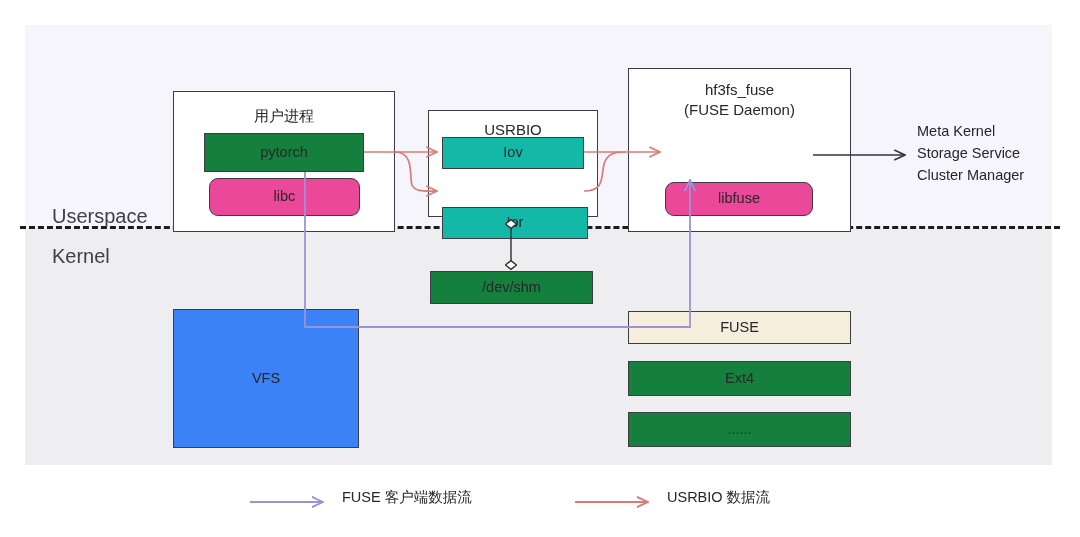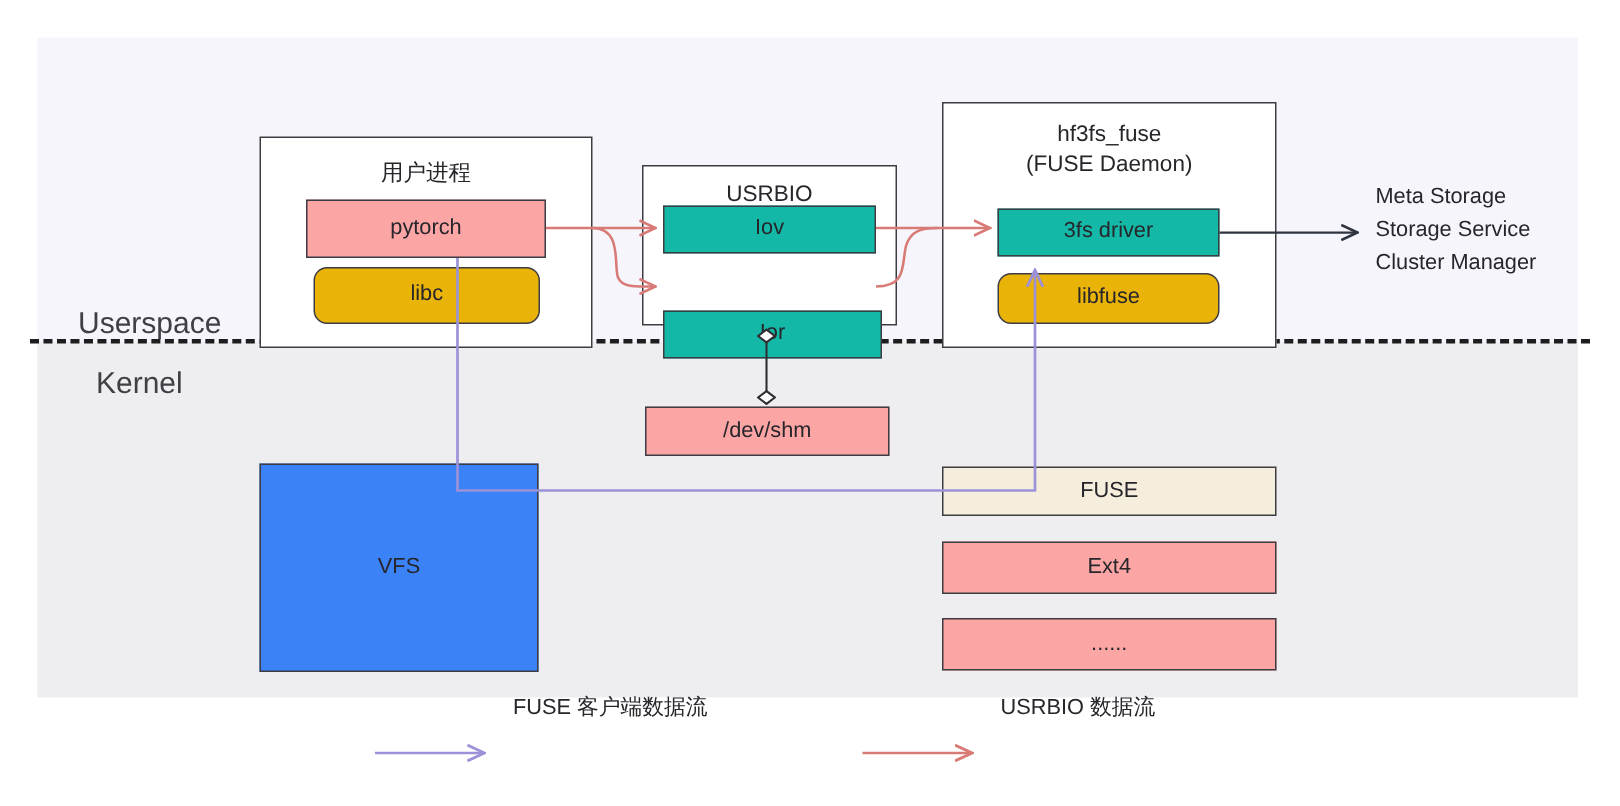--- a/index.html
+++ b/index.html
@@ -42,28 +42,28 @@
     height: 0;
     border-top: 3px dashed #1d1d1f;
   }
   .zone-label {
     position: absolute;
     font-size: 20px;
     color: #3f3f46;
     white-space: nowrap;
   }
   #label-userspace { left: 52px; top: 205px; }
-  #label-kernel    { left: 64px; top: 245px; }
+  #label-kernel    { left: 52px; top: 245px; }
 
   
   .box {
     position: absolute;
     box-sizing: border-box;
     border: 1.6px solid #3c3c42;
-    background: #fca5a5;
+    background: #15803d;
     display: flex;
     align-items: center;
     justify-content: center;
     font-size: 14.5px;
     color: #26262b;
     text-align: center;
     line-height: 1.32;
   }
   .outer-box {
     display: block;
@@ -72,21 +72,21 @@
   .outer-title {
     position: absolute;
     left: 0;
     width: 100%;
     text-align: center;
     font-size: 15px;
     color: #26262b;
     line-height: 1.34;
   }
   .green  { background: #14b8a6; }
-  .cream  { background: #eab308; }
+  .cream  { background: #ec4899; }
   .rounded { border-radius: 9px; }
 
   
   #proc-box   { left: 173px; top: 91px;  width: 222px; height: 141px; }
   #proc-title { top: 14px; }
   #pytorch    { left: 204px; top: 133px; width: 160px; height: 39px; }
   #libc       { left: 209px; top: 178px; width: 151px; height: 38px; }
 
   #usrbio-box   { left: 428px; top: 110px; width: 170px; height: 107px; }
   #usrbio-title { top: 9px; }
@@ -123,21 +123,21 @@
     left: 0; top: 0;
     width: 1080px;
     height: 537px;
     pointer-events: none;
   }
 
   
   #legend {
     position: absolute;
     left: 0;
-    top: 460px;
+    top: 486px;
     width: 894px;
     height: 30px;
     padding-left: 12px;
   }
   .legend-item {
     position: absolute;
     display: flex;
     align-items: center;
     height: 22px;
   }
@@ -173,25 +173,24 @@
   </div>
   <div class="box green" id="iov">Iov</div>
   <div class="box green" id="ior">Ior</div>
 
   <div class="box outer-box" id="fuse-daemon-box">
     <div class="outer-title" id="fuse-daemon-title">
       <span>hf3fs_fuse</span><br>
       <span>(FUSE Daemon)</span>
     </div>
   </div>
-  <div class="box green" id="driver3fs">3fs driver</div>
   <div class="box cream rounded" id="libfuse">libfuse</div>
 
   <div id="external-services">
-    <div>Meta Storage</div>
+    <div>Meta Kernel</div>
     <div>Storage Service</div>
     <div>Cluster Manager</div>
   </div>
 
   <div class="box" id="devshm">/dev/shm</div>
   <div class="box" id="vfs">VFS</div>
   <div class="box" id="fuse-kernel">FUSE</div>
   <div class="box" id="ext4">Ext4</div>
   <div class="box" id="dots">......</div>
 

